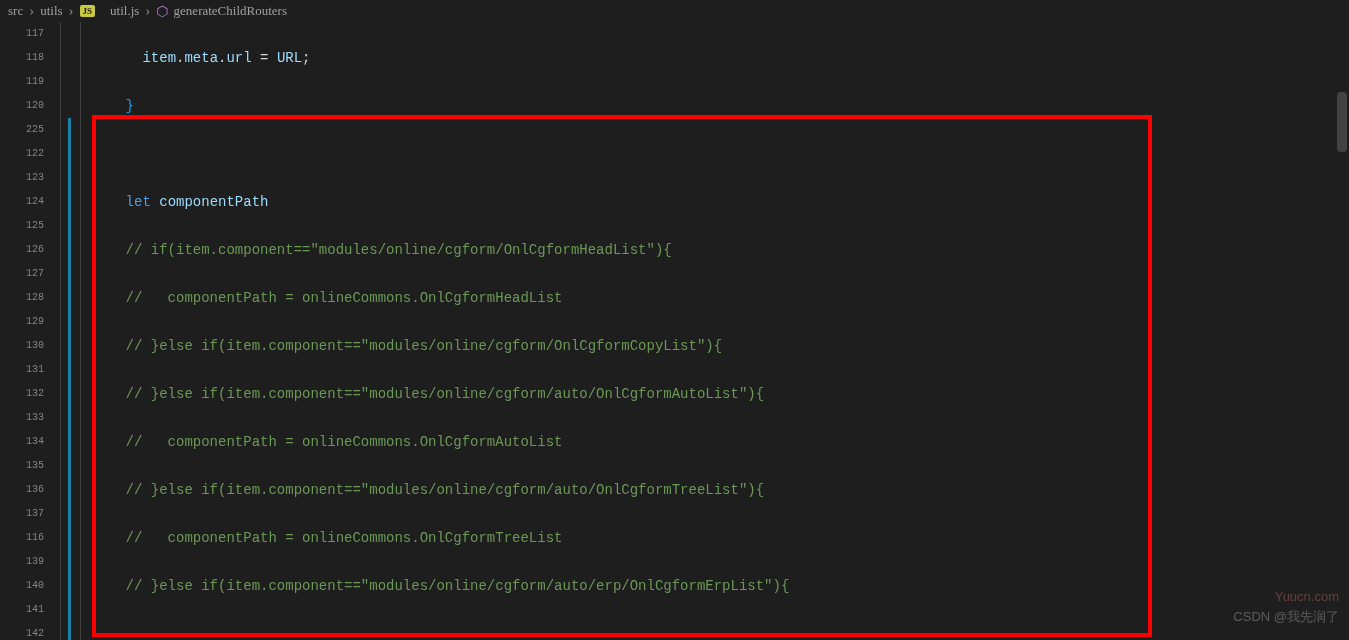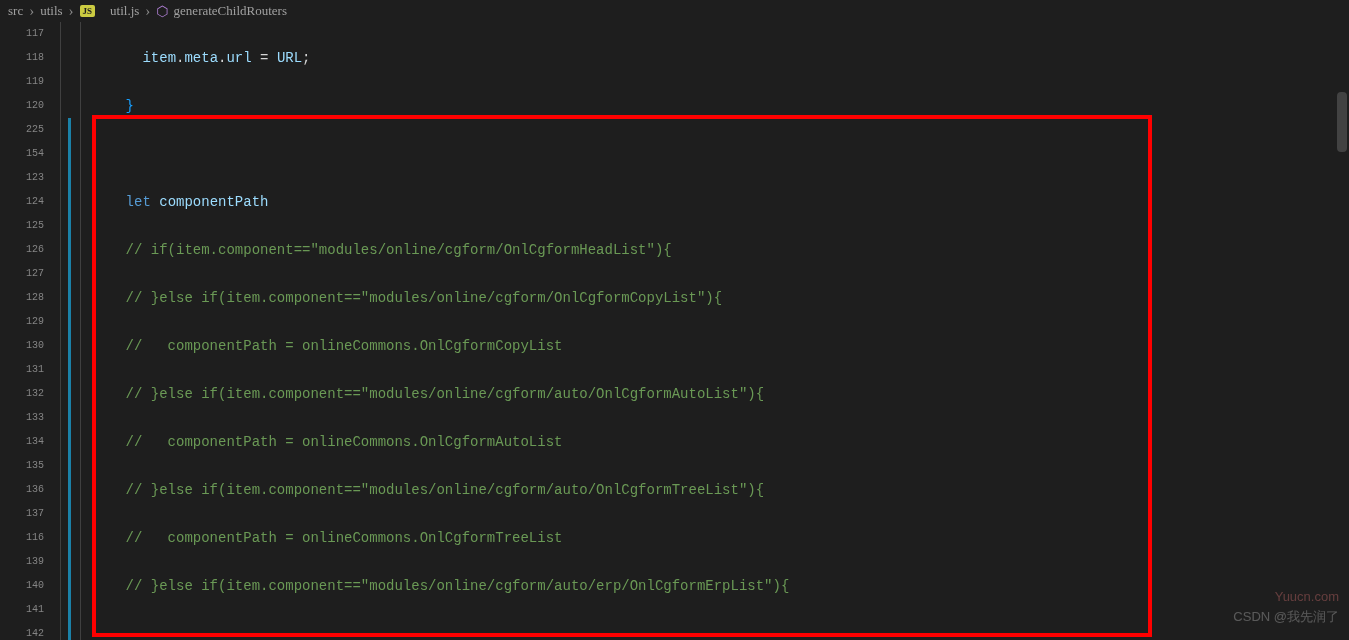--- a/index.html
+++ b/index.html
@@ -171,21 +171,21 @@
   </span>
 </div>
 
 <div class="editor">
   <div class="gutter">
     <div>117</div>
     <div>118</div>
     <div>119</div>
     <div>120</div>
     <div>225</div>
-    <div>154</div>
+    <div>122</div>
     <div>123</div>
     <div>124</div>
     <div>125</div>
     <div>126</div>
     <div>127</div>
     <div>128</div>
     <div>129</div>
     <div>130</div>
     <div>131</div>
     <div>132</div>
@@ -209,22 +209,22 @@
     <div class="fold-line"></div>
     <div class="fold-line2"></div>
   </div>
 
   <div class="code-area">
 <span class="code-line"><span>      </span><span class="prop">item</span><span>.</span><span class="prop">meta</span><span>.</span><span class="prop">url</span><span> = </span><span class="var">URL</span><span>;</span></span>
 <span class="code-line"><span>    </span><span class="brace-blue">}</span></span>
 <span class="code-line"></span>
 <span class="code-line"><span>    </span><span class="kw">let</span><span> </span><span class="var">componentPath</span></span>
 <span class="code-line comment">    // if(item.component=="modules/online/cgform/OnlCgformHeadList"){</span>
+<span class="code-line comment">    //   componentPath = onlineCommons.OnlCgformHeadList</span>
 <span class="code-line comment">    // }else if(item.component=="modules/online/cgform/OnlCgformCopyList"){</span>
-<span class="code-line comment">    //   componentPath = onlineCommons.OnlCgformCopyList</span>
 <span class="code-line comment">    // }else if(item.component=="modules/online/cgform/auto/OnlCgformAutoList"){</span>
 <span class="code-line comment">    //   componentPath = onlineCommons.OnlCgformAutoList</span>
 <span class="code-line comment">    // }else if(item.component=="modules/online/cgform/auto/OnlCgformTreeList"){</span>
 <span class="code-line comment">    //   componentPath = onlineCommons.OnlCgformTreeList</span>
 <span class="code-line comment">    // }else if(item.component=="modules/online/cgform/auto/erp/OnlCgformErpList"){</span>
 
 
 
 
 

